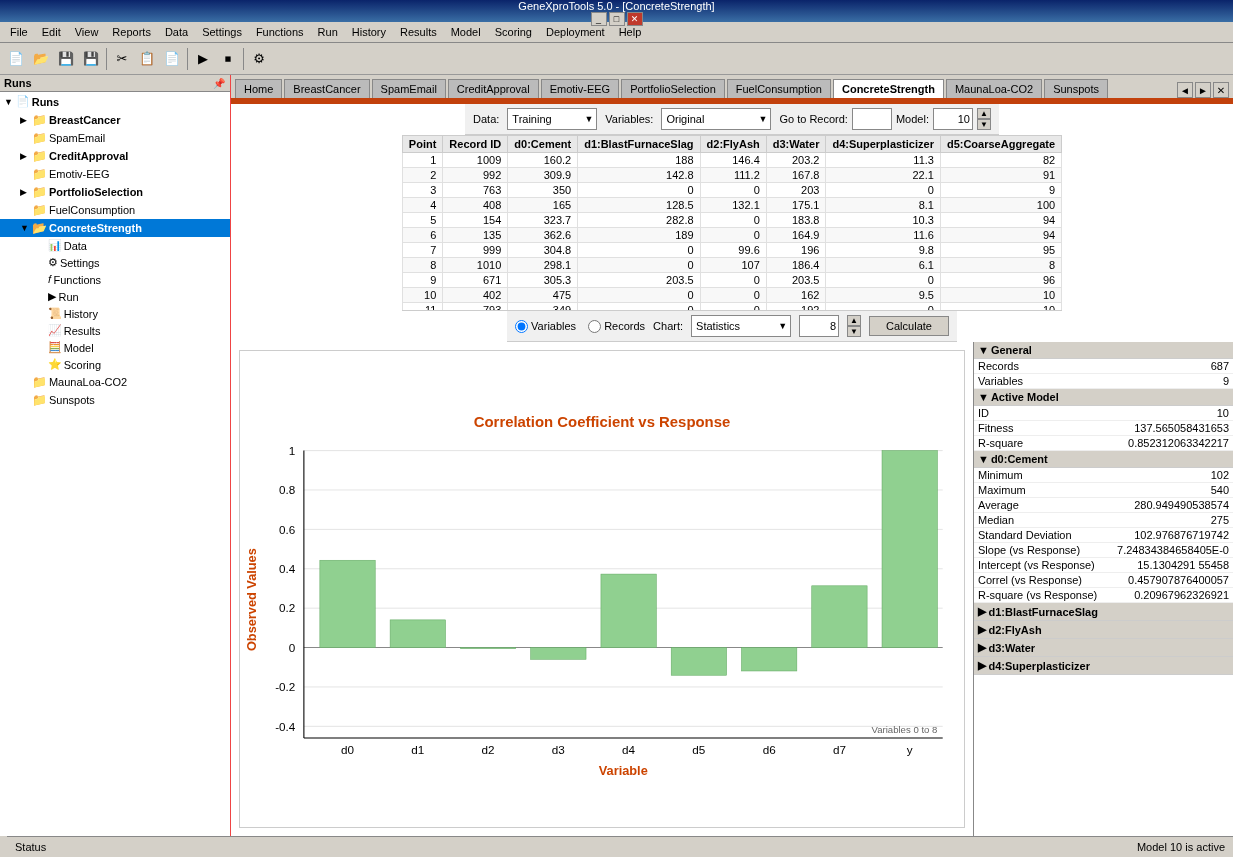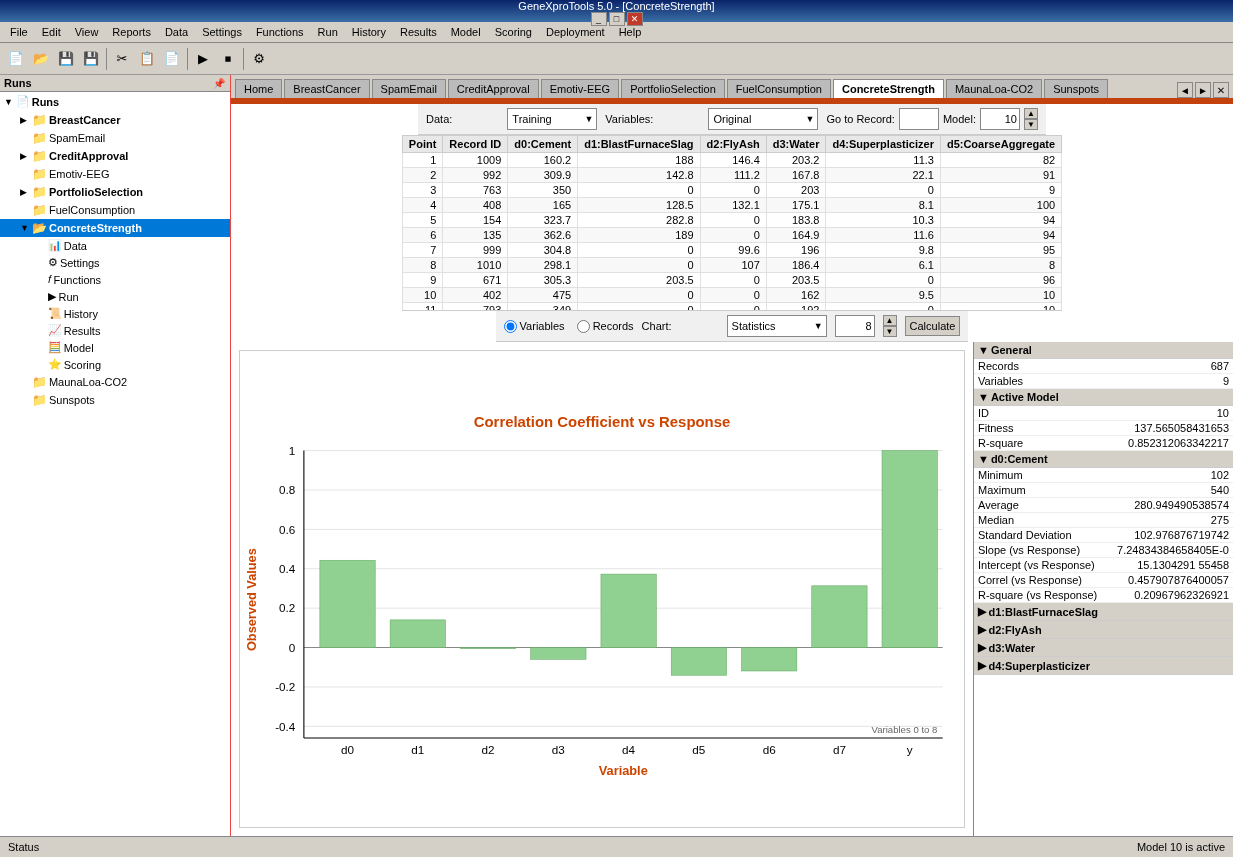--- a/index.html
+++ b/index.html
@@ -59,56 +59,56 @@
     table { border-collapse: collapse; font-size: 11px; white-space: nowrap; }
     table th { background: #e8e8e8; border: 1px solid #ccc; padding: 2px 6px; text-align: center; font-weight: bold; position: sticky; top: 0; z-index: 1; }
     table td { border: 1px solid #e0e0e0; padding: 1px 6px; text-align: right; }
     table tr:nth-child(even) { background: #f8f8f8; }
     table td:first-child { text-align: right; width: 40px; }
 
     
     #chart-controls { padding: 4px 8px; display: flex; align-items: center; gap: 8px; border-bottom: 1px solid #ccc; background: #f0f0f0; }
     .radio-group { display: flex; align-items: center; gap: 12px; }
     .radio-item { display: flex; align-items: center; gap: 3px; cursor: pointer; }
-    #calculate-btn { margin-left: auto; padding: 3px 4px; background: #d4d0c8; border: 1px solid #888; cursor: pointer; font-size: 11px; }
+    #calculate-btn { margin-left: auto; padding: 3px 16px; background: #d4d0c8; border: 1px solid #888; cursor: pointer; font-size: 11px; }
 
     
     #bottom-area { flex: 1; display: flex; overflow: hidden; }
 
     
     #chart-area { flex: 1; padding: 8px; overflow: hidden; }
     #chart-container { border: 1px solid #ccc; height: 100%; background: white; }
 
     
     #stats-panel { width: 260px; border-left: 1px solid #888; overflow-y: auto; background: white; font-size: 11px; }
     .stats-section-header { background: #d4d0c8; padding: 2px 4px; font-weight: bold; cursor: pointer; display: flex; align-items: center; gap: 2px; border-bottom: 1px solid #ccc; }
     .stats-row { display: flex; padding: 1px 4px; border-bottom: 1px solid #eee; }
     .stats-key { flex: 1; color: #000; }
     .stats-val { text-align: right; padding-left: 4px; color: #000; min-width: 120px; overflow: hidden; text-overflow: ellipsis; }
 
     
-    #status-bar { background: #d4d0c8; border-top: 1px solid #888; padding: 2px 8px; display: flex; justify-content: space-between; font-size: 11px; height: 20px; align-items: center; }
+    #status-bar { background: #d4d0c8; border-top: 1px solid #888; padding: 2px 8px; display: flex; justify-content: space-between; font-size: 11px; height: 20px; align-items: center; margin-left: 7px; }
 
     
     ::-webkit-scrollbar { width: 12px; height: 12px; }
     ::-webkit-scrollbar-track { background: #d4d0c8; }
     ::-webkit-scrollbar-thumb { background: #888; border: 1px solid #666; }
 
     
     #chart-svg { width: 100%; height: 100%; }
     .chart-title { font-size: 14px; font-weight: bold; fill: #cc4400; }
     .axis-label-x { font-size: 12px; fill: #cc4400; font-weight: bold; }
     .axis-label-y { font-size: 12px; fill: #cc4400; font-weight: bold; }
     .bar { fill: #90d090; stroke: #60a860; stroke-width: 0.5; }
     .axis-line { stroke: #000; stroke-width: 1; }
     .grid-line { stroke: #ccc; stroke-width: 0.5; }
     .tick-label { font-size: 11px; fill: #000; }
 
     .select-wrapper { position: relative; display: inline-flex; align-items: center; }
-    .select-wrapper select { appearance: none; padding-right: 32px; min-width: 90px; margin-left: 47px; }
+    .select-wrapper select { appearance: none; padding-right: 32px; min-width: 90px; }
     .select-arrow { position: absolute; right: 4px; pointer-events: none; font-size: 9px; }
   </style>
 </head>
 <body>
 
 <div id="title-bar">
   <span>GeneXproTools 5.0 - [ConcreteStrength]</span>
   <div class="controls">
     <div class="ctrl-btn">_</div>
     <div class="ctrl-btn">□</div>

